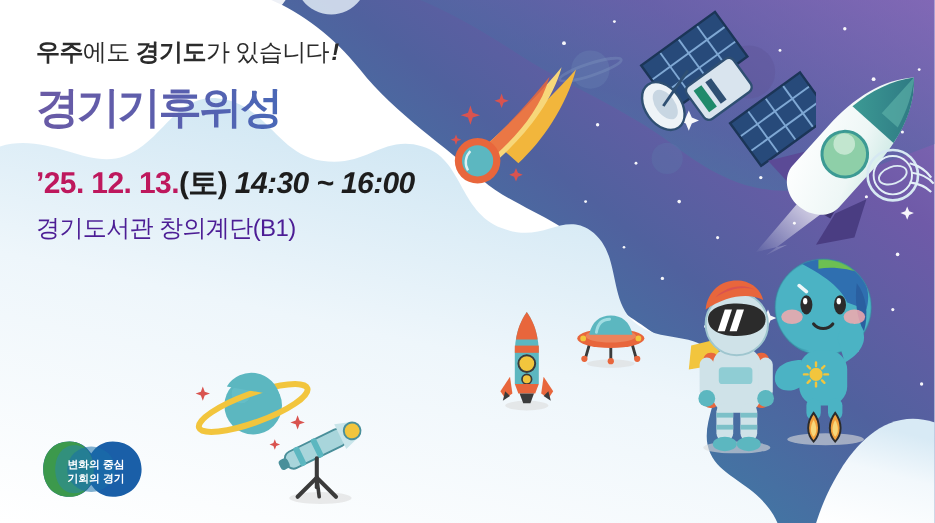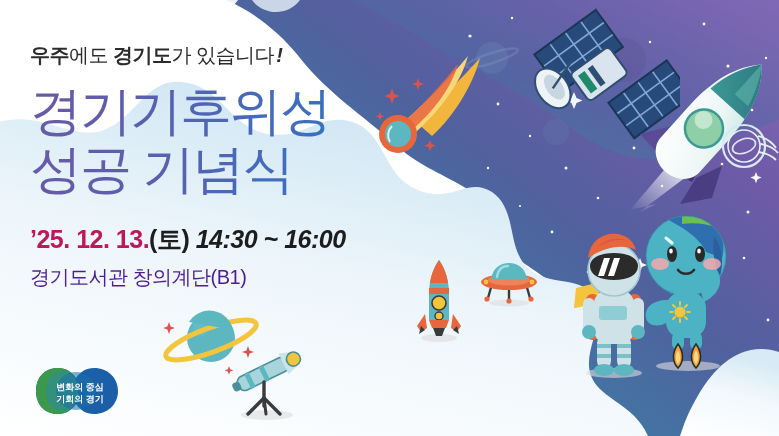--- a/index.html
+++ b/index.html
@@ -29,33 +29,33 @@
     position: absolute;
     left: 30px;
     top: 26px;
     width: 420px;
     z-index: 20;
   }
   .tagline {
     font-size: 20px;
     color: #2b2b2b;
     letter-spacing: -0.5px;
-    margin: 16px 0 14px 0;
+    margin: 4px 0 14px 0;
     white-space: nowrap;
   }
   .tagline .b { font-weight: 700; }
   .tagline .em {
     font-weight: 700;
     font-style: italic;
     padding-left: 2px;
   }
 
   .title-line {
-    font-size: 52px;
-    font-weight: 400;
+    font-size: 36px;
+    font-weight: 700;
     line-height: 1.08;
     letter-spacing: -2px;
     margin: 0;
     white-space: nowrap;
     background: linear-gradient(100deg, #6a5aa5 0%, #5a5fae 28%, #3f6ebd 62%, #2474be 100%);
     -webkit-background-clip: text;
     background-clip: text;
     color: transparent;
     -webkit-text-fill-color: transparent;
   }
@@ -217,21 +217,20 @@
              C 150 54 122 44 96 58
              C 66 74 34 64 0 76 Z" fill="#ffffff" opacity="0.9"></path>
     <path d="M 252 0 L 300 0 C 286 18 262 14 252 0 Z" fill="#e8f3fa" opacity="0.8"></path>
   </svg>
 
   <div class="text-block">
 
     <p class="tagline"><span class="b">우주</span><span>에도 </span><span class="b">경기도</span><span>가 있습니다</span><span class="em">!</span></p>
 
     <h1 class="title-line">경기기후위성</h1>
-    <h1 class="title-line second">성공 기념식</h1>
 
     <div class="event-datetime"><span class="date-part">’25. 12. 13.</span><span class="day-part">(토)</span><span class="time-part"> </span><span class="time-part">14:30 ~ 16:00</span></div>
 
     <div class="event-venue">경기도서관 창의계단(B1)</div>
   </div>
 
   <svg class="brand-logo" viewBox="0 0 96 58">
     <g>
       <path d="M 26 6 C 12 6 4 16 4 29 C 4 42 12 52 26 52 C 34 52 40 48 44 42
                C 48 48 54 52 62 52 C 76 52 86 42 86 29 C 86 16 76 6 62 6

